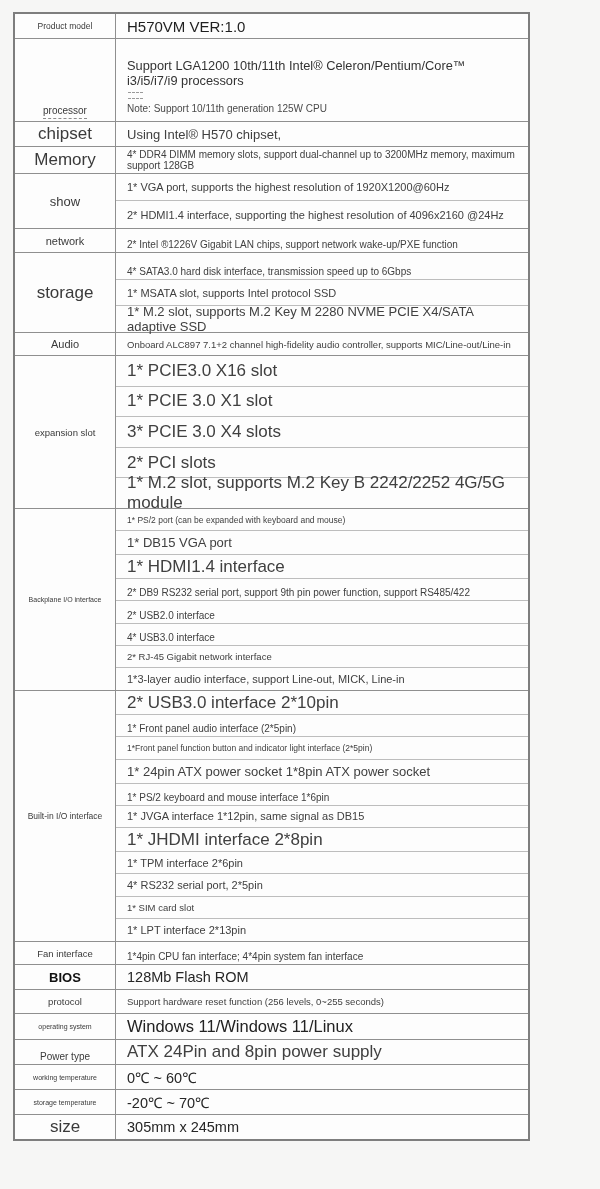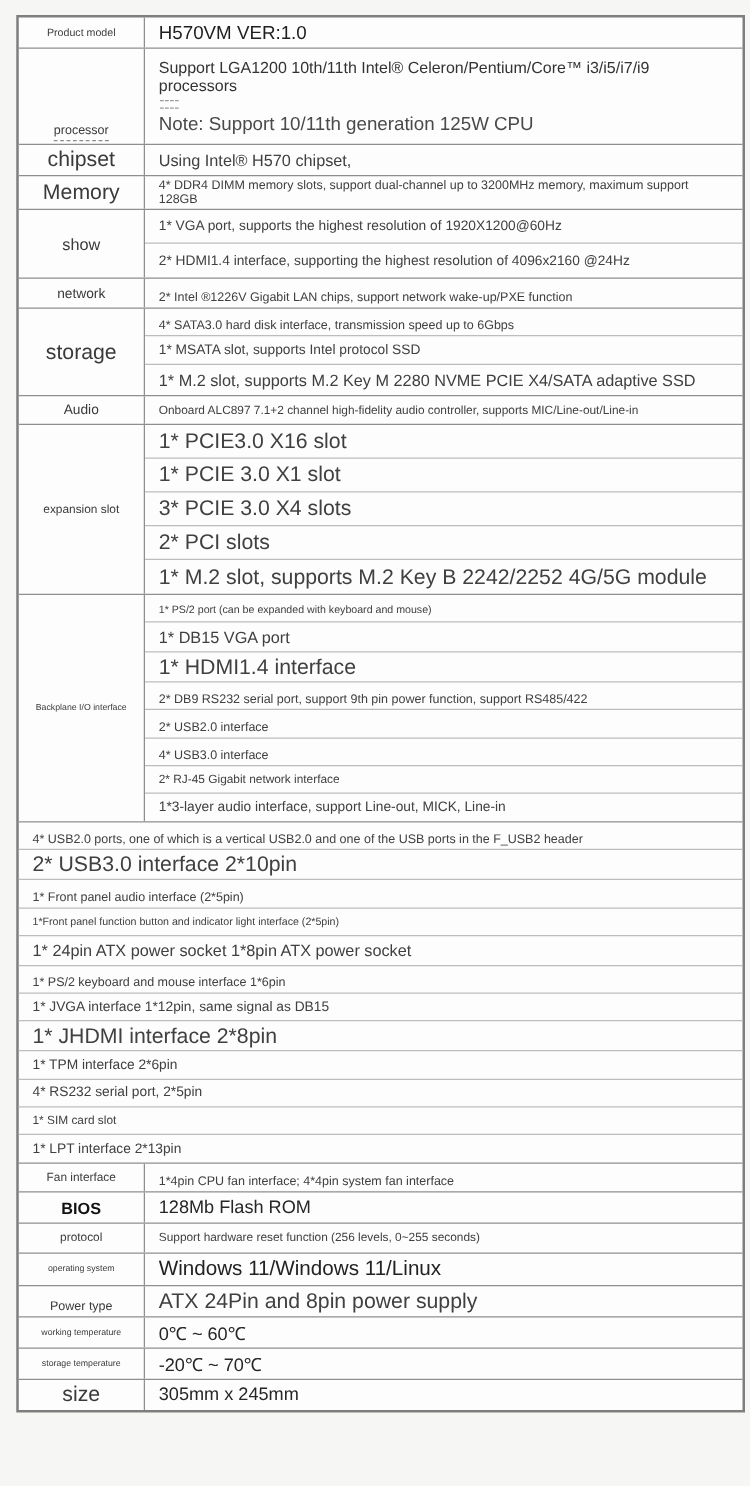--- a/index.html
+++ b/index.html
@@ -4,21 +4,21 @@
 <style>
   html,body{margin:0;padding:0;}
   body{
     width:600px;height:1189px;
     background:#f6f6f5;
     font-family:"Liberation Sans", sans-serif;
     color:#3c3c3c;
     -webkit-font-smoothing:antialiased;
   }
   .spec-table{
-    position:absolute;left:13px;top:12px;width:583px;
+    position:absolute;left:13px;top:12px;width:517px;
     background:#fdfdfd;
     border:2px solid #7e7e7e;
     box-sizing:border-box;
   }
   .row{display:flex;border-bottom:1px solid #8f8f8f;}
   .row:last-child{border-bottom:none;}
   .label{
     width:101px;min-width:101px;
     border-right:1px solid #8f8f8f;
     display:flex;align-items:center;justify-content:center;
@@ -37,22 +37,22 @@
   .t7{font-size:7px;}  .t8{font-size:8.5px;} .t9{font-size:9.5px;}
   .t10{font-size:10px;align-items:flex-end;} .t11{font-size:11px;} .t12{font-size:17px;}
   .t13{font-size:13px;} .t14{font-size:14.5px;color:#262626;}
   .t15{font-size:15px;color:#1f1f1f;} .t16{font-size:16.5px;color:#222;}
   .bold{font-weight:bold;color:#111;}
   
   .h23{min-height:23px;} .h24{min-height:24px;} .h25{min-height:25px;}
   .h27{min-height:27px;} .h68{min-height:68px;}
   
   .proc-cell{flex-direction:column;align-items:flex-start;justify-content:space-between;padding:7px 11px;}
-  .proc-main{font-size:12.8px;color:#333;}
-  .proc-note{font-size:15px;color:#4a4a4a;}
+  .proc-main{font-size:12.8px;color:#333;margin-top:12px;}
+  .proc-note{font-size:10px;color:#4a4a4a;}
   .dash-mark{
     width:15px;height:5px;
     border-top:1px dashed #9a9a9a;
     border-bottom:1px dashed #9a9a9a;
     margin:4px 1px;
   }
   .lbl-dashed{border-bottom:1px dashed #8d8d8d;padding-bottom:2px;}
 </style>
 </head>
 <body>
@@ -143,22 +143,22 @@
       <div class="cell t12 h24">1* HDMI1.4 interface</div>
       <div class="cell t10">2* DB9 RS232 serial port, support 9th pin power function, support RS485/422</div>
       <div class="cell t10">2* USB2.0 interface</div>
       <div class="cell t10">4* USB3.0 interface</div>
       <div class="cell t9">2* RJ-45 Gigabit network interface</div>
       <div class="cell t11">1*3-layer audio interface, support Line-out, MICK, Line-in</div>
     </div>
   </div>
 
   <div class="row">
-    <div class="cells">
-      <div class="cell t10">4* USB2.0 ports, one of which is a vertical USB2.0 and one of the USB ports in the F_USB2 header</div>
+    <div class="label t8">Built-in I/O interface</div>
+    <div class="cells">
       <div class="cell t12 h24">2* USB3.0 interface 2*10pin</div>
       <div class="cell t10">1* Front panel audio interface (2*5pin)</div>
       <div class="cell t8">1*Front panel function button and indicator light interface (2*5pin)</div>
       <div class="cell t13 h24">1* 24pin ATX power socket 1*8pin ATX power socket</div>
       <div class="cell t10">1* PS/2 keyboard and mouse interface 1*6pin</div>
       <div class="cell t11">1* JVGA interface 1*12pin, same signal as DB15</div>
       <div class="cell t12 h24">1* JHDMI interface 2*8pin</div>
       <div class="cell t11">1* TPM interface 2*6pin</div>
       <div class="cell t11">4* RS232 serial port, 2*5pin</div>
       <div class="cell t9">1* SIM card slot</div>

